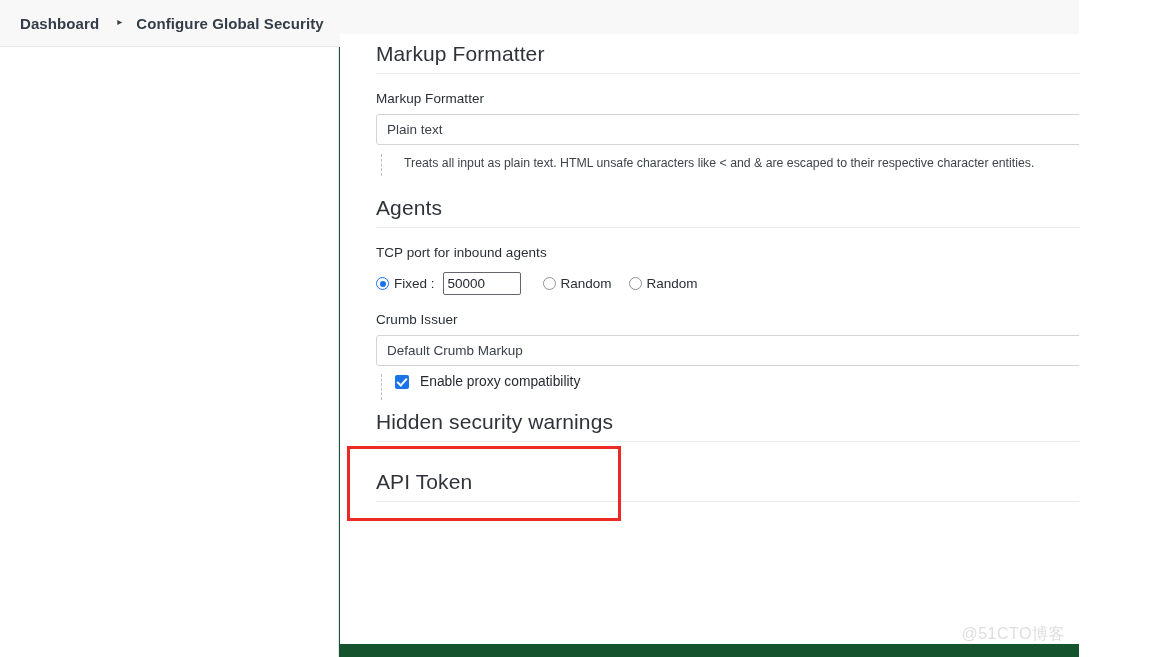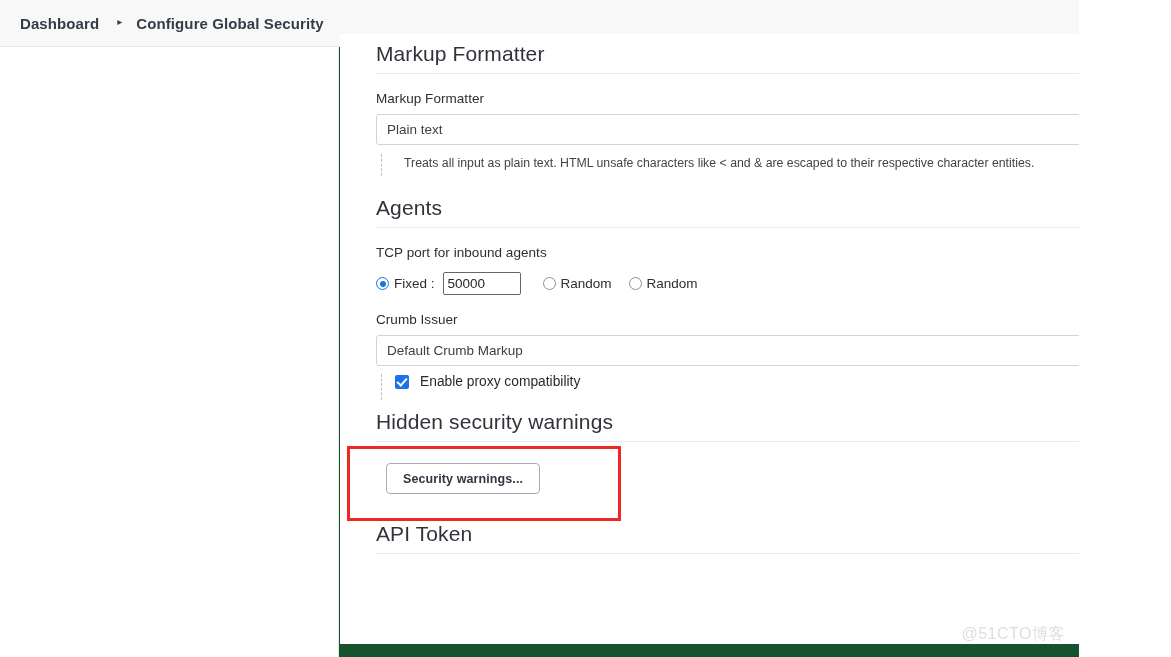--- a/index.html
+++ b/index.html
@@ -257,21 +257,20 @@
         <span class="guide-line"></span>
         <span class="cb-row" style="margin-left:-9px;">
           <span class="checkbox"></span>
           <span class="cb-label">Enable proxy compatibility</span>
         </span>
       </div>
 
       
       <h2 class="section-title" style="margin-top:10px;">Hidden security warnings</h2>
 
-      <button class="btn" style="margin-top:21px; margin-left:10px;">Security warnings...</button>
 
       
       <h2 class="section-title" style="margin-top:28px;">API Token</h2>
 
     </div>
   </div>
 
   <div id="annotation-box"></div>
 
   <div id="watermark">@51CTO博客</div>

